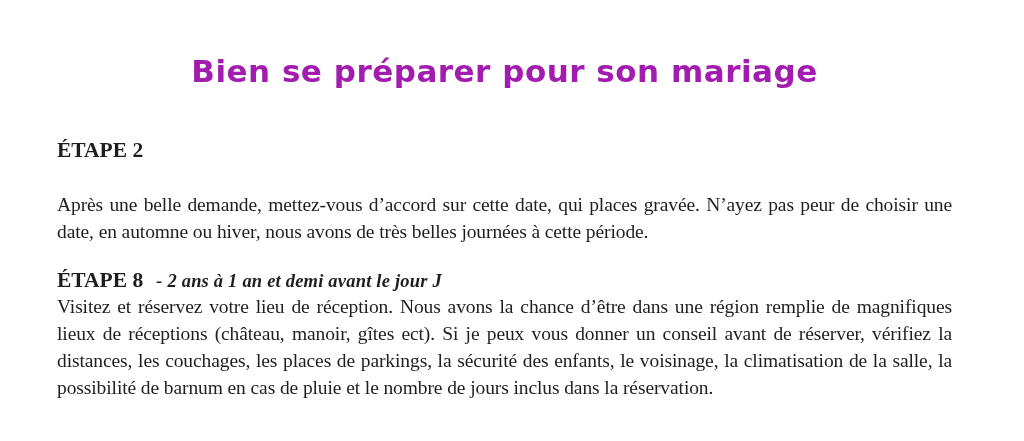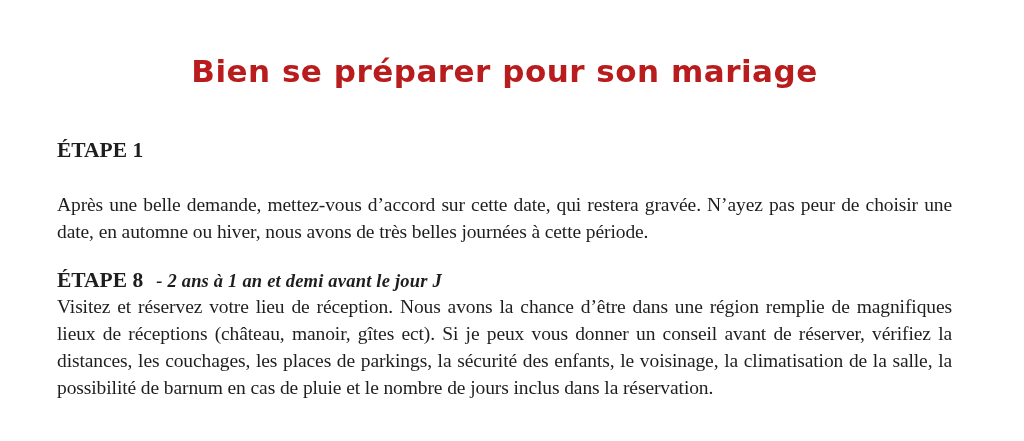--- a/index.html
+++ b/index.html
@@ -22,21 +22,21 @@
   
   .doc-title {
     margin-top: 50px;
     height: 42px;
     line-height: 42px;
     text-align: center;
     font-family: "DejaVu Sans", sans-serif;
     font-weight: 700;
     font-size: 31px;
     letter-spacing: 0.5px;
-    color: #b91c1c;
+    color: #a21caf;
     white-space: nowrap;
   }
 
   .section-heading {
     font-family: "Liberation Serif", serif;
     font-weight: 700;
     font-size: 21.5px;
     line-height: 23px;
     color: #1e1e1e;
   }
@@ -65,23 +65,23 @@
 </style>
 </head>
 <body>
 
 <div class="page">
 
   <h1 class="doc-title">Bien se préparer pour son mariage</h1>
 
   <section>
     <h2 class="section-heading heading-1">
-      <span class="heading-label">ÉTAPE 1</span>
+      <span class="heading-label">ÉTAPE 2</span>
     </h2>
-    <p class="body-par par-1">Après une belle demande, mettez-vous d’accord sur cette date, qui restera gravée. N’ayez pas peur de choisir une date, en automne ou hiver, nous avons de très belles journées à cette période.</p>
+    <p class="body-par par-1">Après une belle demande, mettez-vous d’accord sur cette date, qui places gravée. N’ayez pas peur de choisir une date, en automne ou hiver, nous avons de très belles journées à cette période.</p>
   </section>
 
   <section>
     <h2 class="section-heading heading-2">
       <span class="heading-label">ÉTAPE 8</span><span class="heading-sub">- 2 ans à 1 an et demi avant le jour J</span>
     </h2>
     <p class="body-par par-2">Visitez et réservez votre lieu de réception. Nous avons la chance d’être dans une région remplie de magni­fiques lieux de réceptions (château, manoir, gîtes ect). Si je peux vous donner un conseil avant de réserver, vérifiez la distances, les couchages, les places de parkings, la sécurité des enfants, le voisinage, la climatisation de la salle, la possibilité de barnum en cas de pluie et le nombre de jours inclus dans la réservation.</p>
   </section>
 
 </div>

